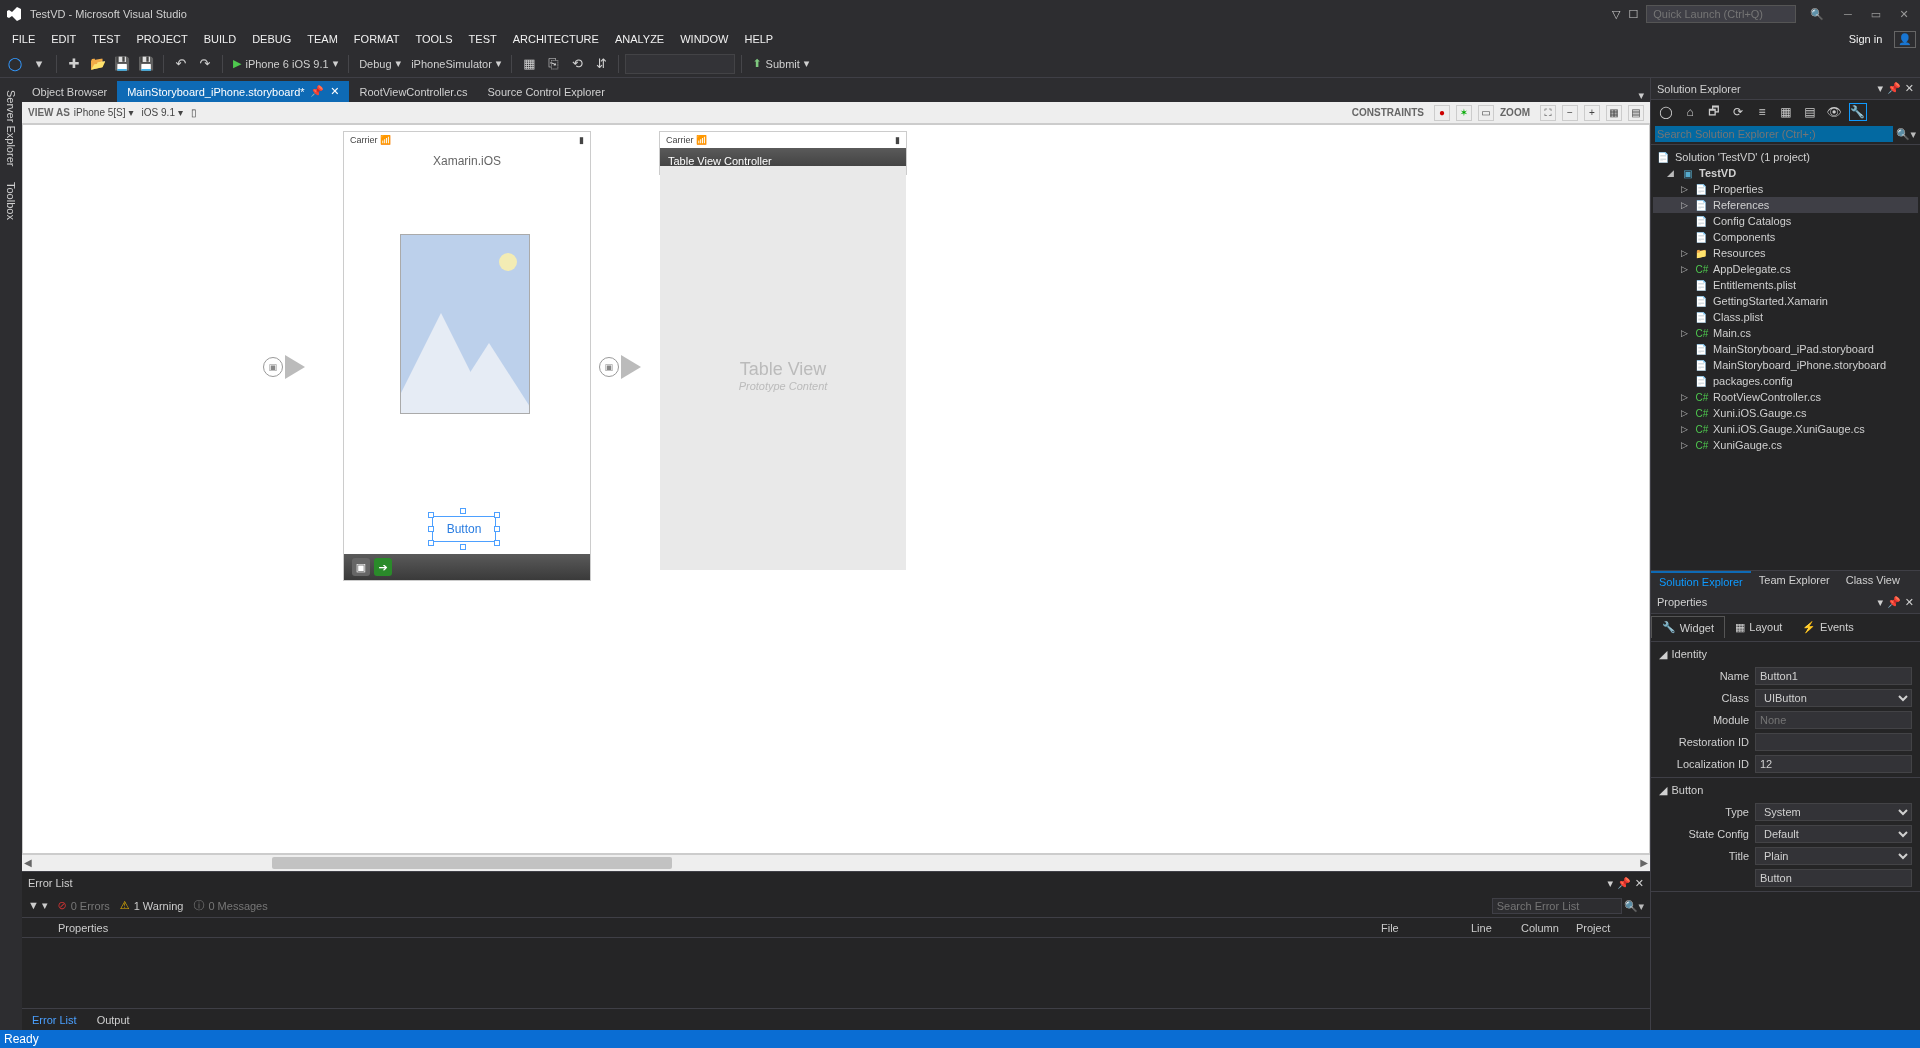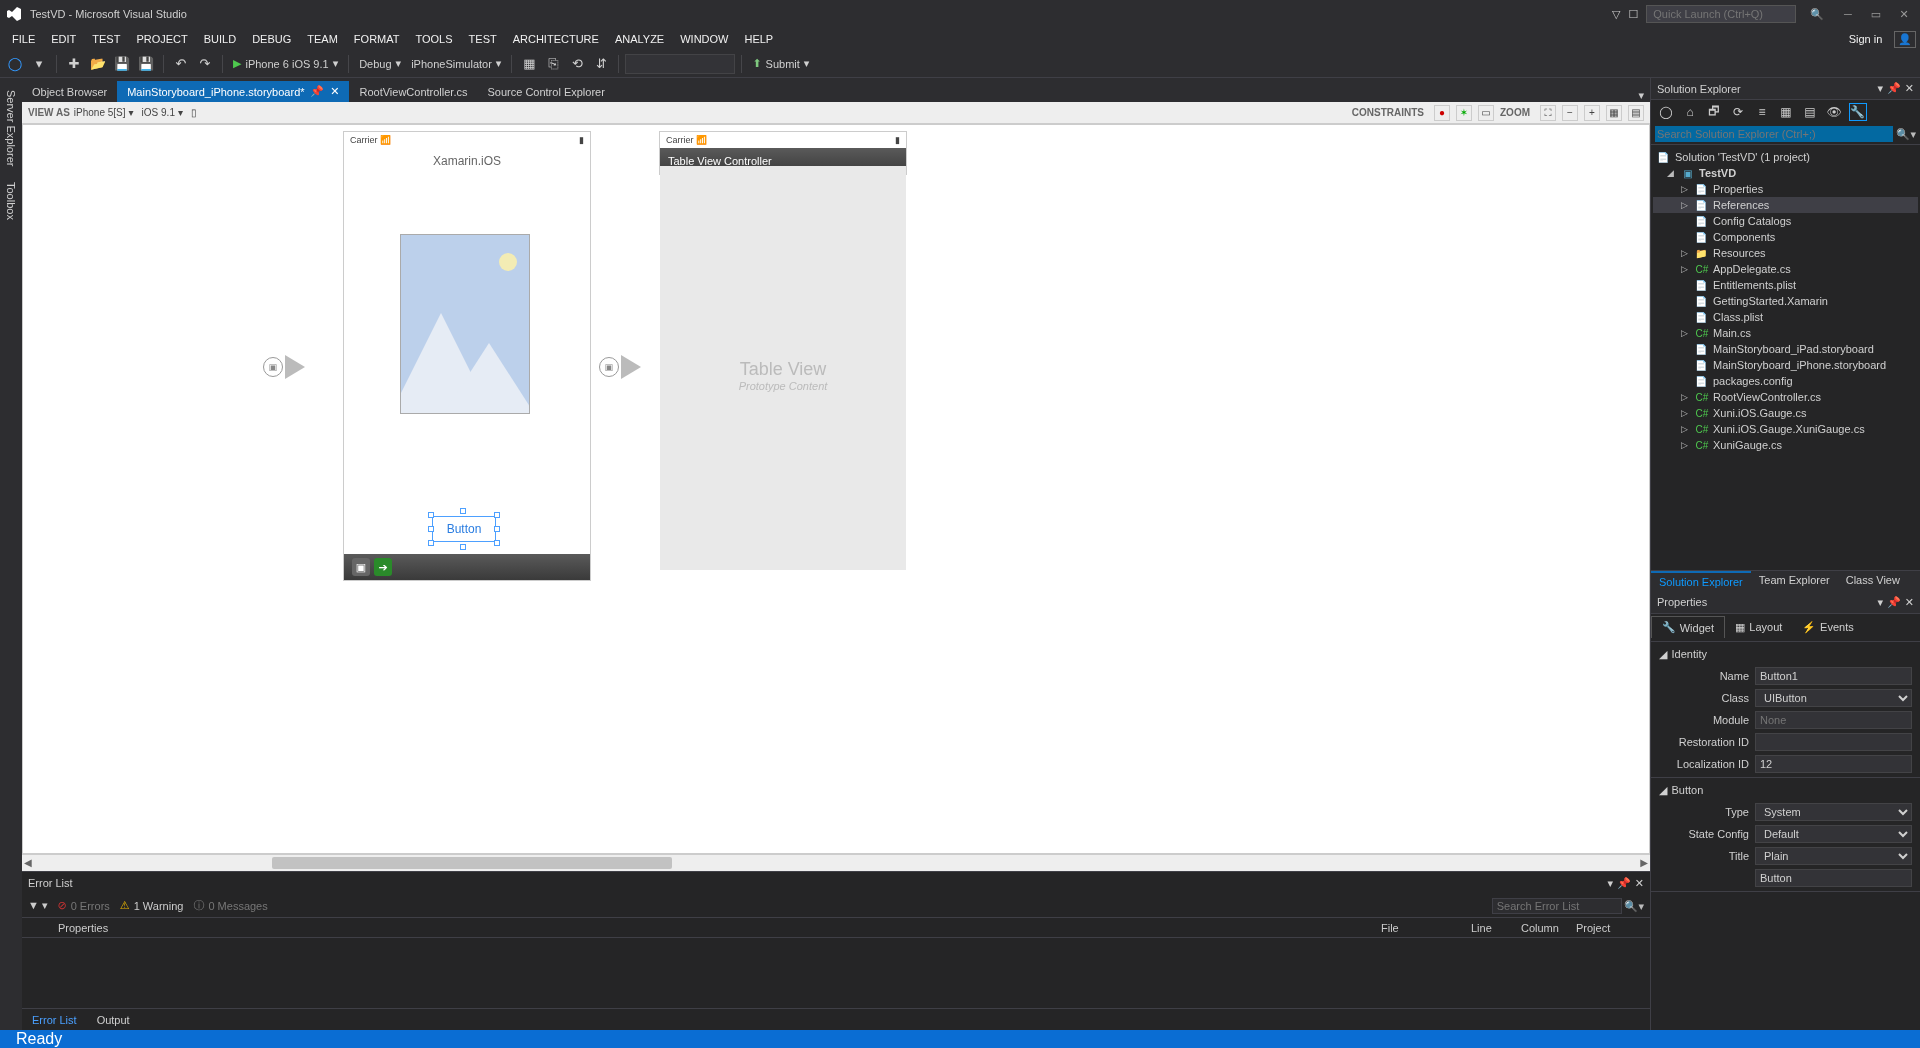--- a/index.html
+++ b/index.html
@@ -119,21 +119,21 @@
 .prop-tabs{height:28px;display:flex;align-items:center;border-bottom:1px solid #3f3f46;}
 .prop-tab{display:flex;align-items:center;gap:4px;padding:4px 10px;font-size:11px;color:#d0d0d0;cursor:pointer;}
 .prop-tab.active{border:1px solid #555;border-bottom:none;}
 .prop-section{border-bottom:1px solid #3f3f46;padding:2px 0;}
 .prop-section-hdr{padding:4px 8px;font-size:11px;color:#d0d0d0;display:flex;align-items:center;gap:4px;}
 .prop-row{display:flex;align-items:center;padding:2px 8px;gap:6px;}
 .prop-row .plabel{width:90px;text-align:right;font-size:11px;color:#d0d0d0;}
 .prop-row input,.prop-row select{flex:1;background:#333337;border:1px solid #434346;color:#d0d0d0;font-size:11px;padding:1px 4px;height:18px;}
 
 
-.status-bar{height:18px;background:#0a6dd3;color:#fff;font-size:16px;display:flex;align-items:center;padding:0 16px;}
+.status-bar{height:18px;background:#0a6dd3;color:#fff;font-size:12px;display:flex;align-items:center;padding:0 4px;}
 
 .flex1{flex:1;}
 svg{display:block;}
 </style>
 </head>
 <body>
 
 <div class="title-bar">
   <svg class="vs-logo" viewBox="0 0 16 16">
       <path fill="#fff" d="M11 1l4 2v10l-4 2-5-5-3 2-2-1V5l2-1 3 2 5-5z"></path>

